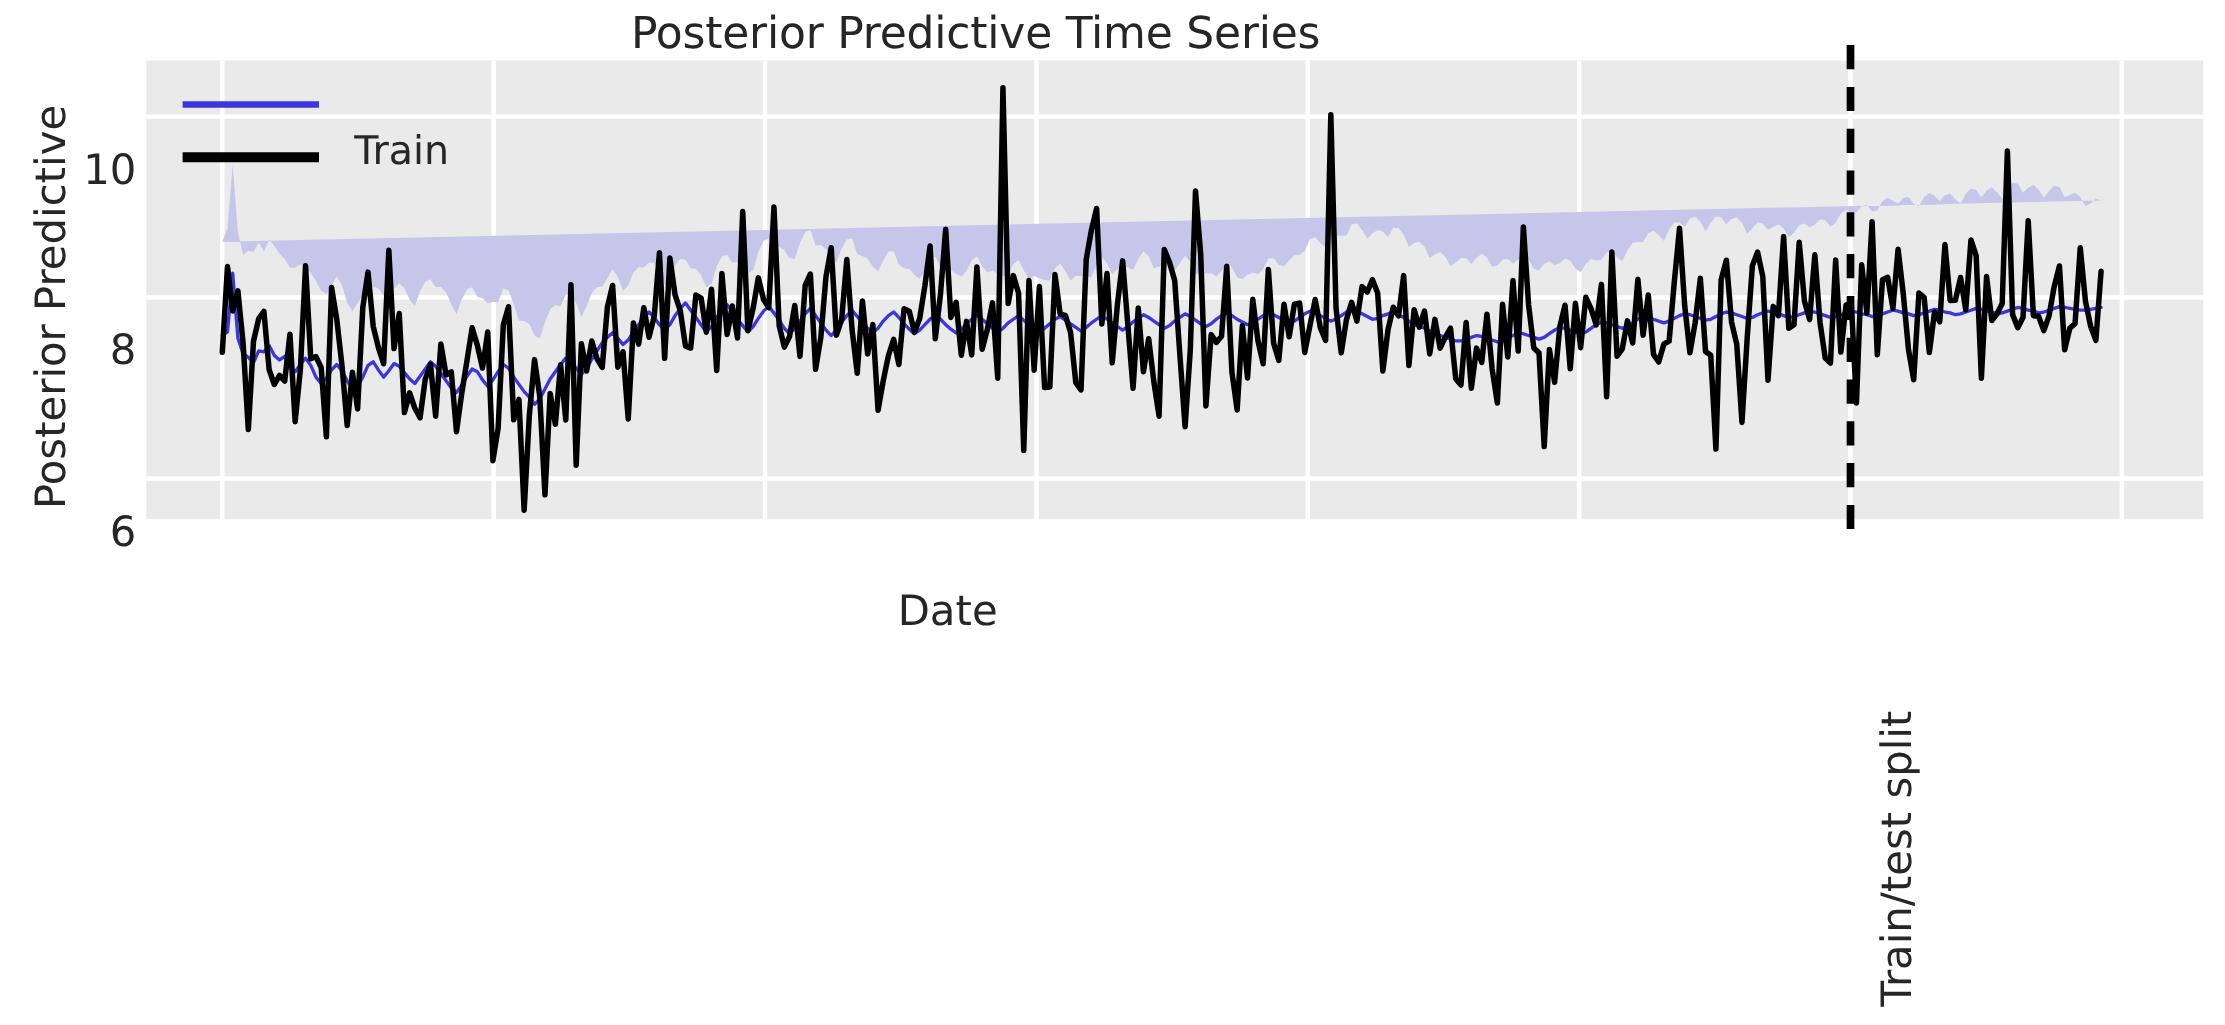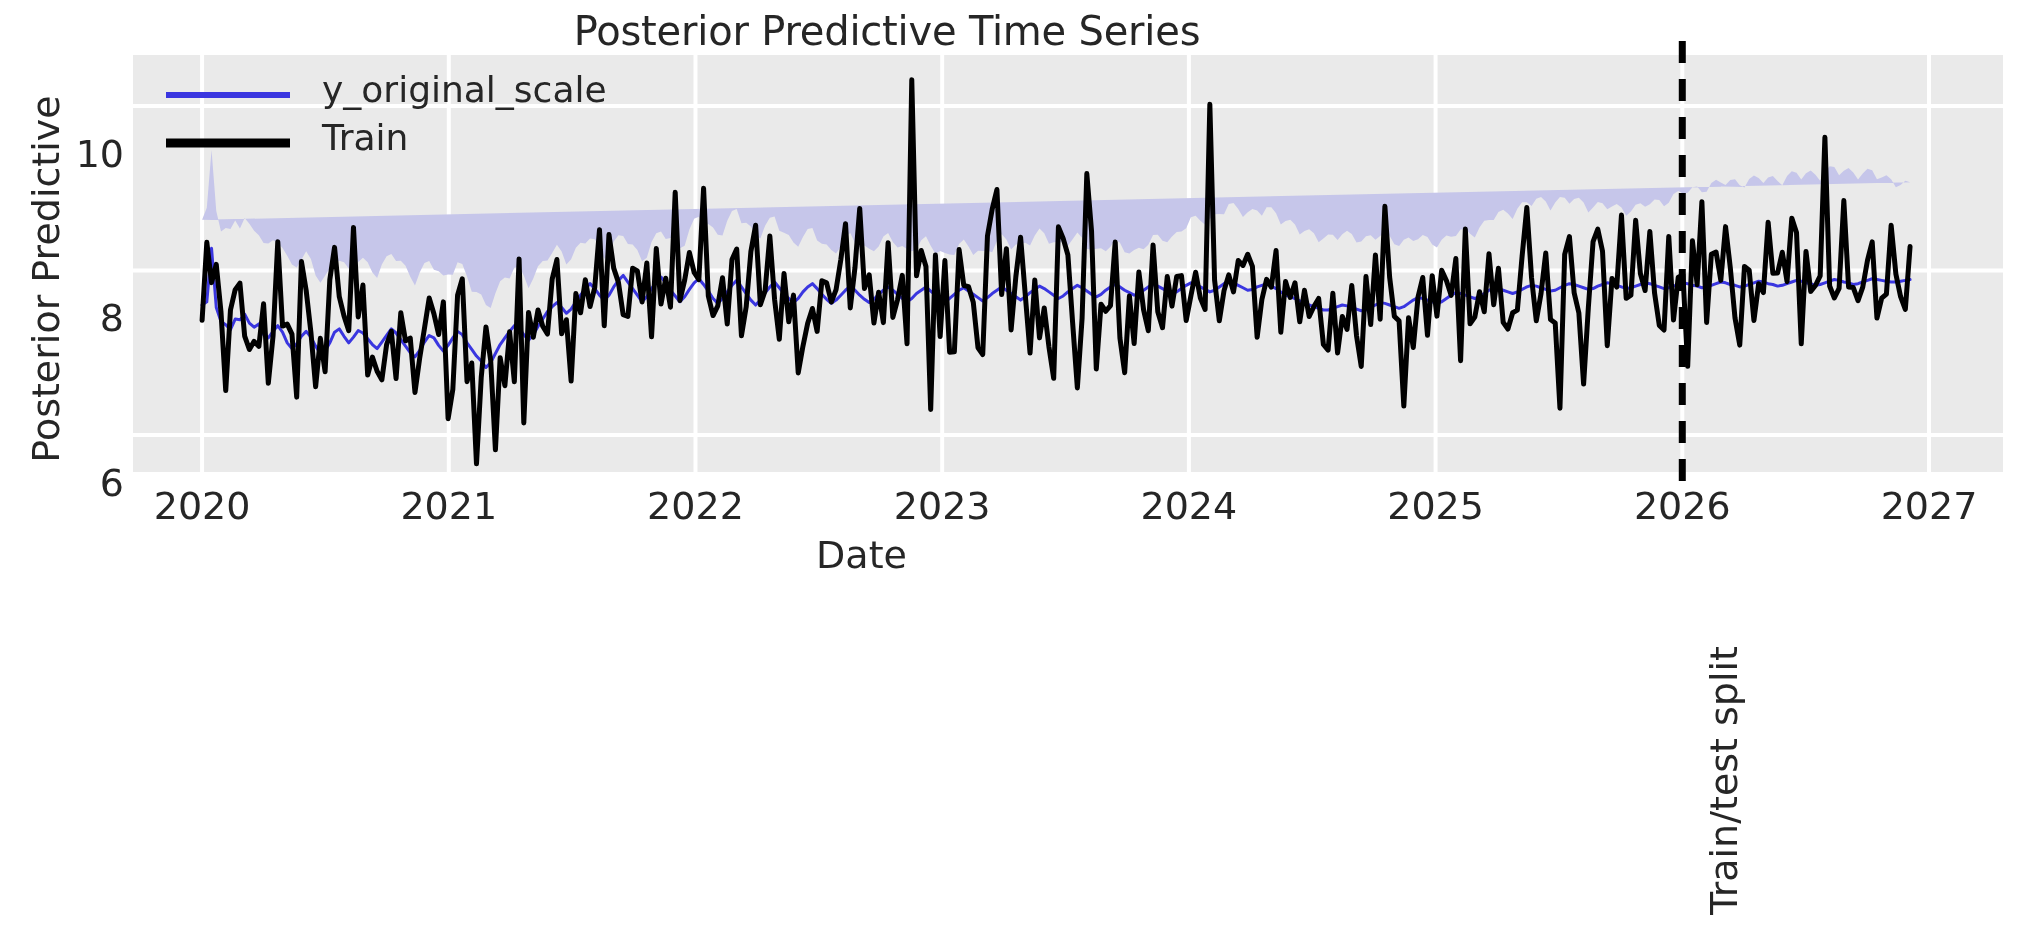--- a/index.html
+++ b/index.html
@@ -112,30 +112,20 @@
   <div id="chart-title">Posterior Predictive Time Series</div>
 
   <div id="ylabel">Posterior Predictive</div>
   <div id="xlabel">Date</div>
 
   <div id="ytick-wrap">
       <div class="ytick" style="top: 105.994px;">10</div>
       <div class="ytick" style="top: 270.491px;">8</div>
       <div class="ytick" style="top: 434.988px;">6</div>
     </div>
-  <div id="xtick-wrap">
-      <div class="xtick" style="left: 202.077px;">2020</div>
-      <div class="xtick" style="left: 448.778px;">2021</div>
-      <div class="xtick" style="left: 695.48px;">2022</div>
-      <div class="xtick" style="left: 942.182px;">2023</div>
-      <div class="xtick" style="left: 1188.88px;">2024</div>
-      <div class="xtick" style="left: 1435.59px;">2025</div>
-      <div class="xtick" style="left: 1682.29px;">2026</div>
-      <div class="xtick" style="left: 1928.99px;">2027</div>
-    </div>
 
   <svg id="plotsvg" width="2023" height="932">
     <g id="plot-bg-group">
         <rect x="133" y="55" width="1870" height="417" fill="#EAEAEA"></rect>
       </g>
     <g id="grid-group">
         <line x1="133" x2="2003" y1="105.99408284023662" y2="105.99408284023662" stroke="#FFFFFF" stroke-width="4"></line>
         <line x1="133" x2="2003" y1="270.49112426035504" y2="270.49112426035504" stroke="#FFFFFF" stroke-width="4"></line>
         <line x1="133" x2="2003" y1="434.98816568047334" y2="434.98816568047334" stroke="#FFFFFF" stroke-width="4"></line>
         <line y1="55" y2="472" x1="202.0765171503897" x2="202.0765171503897" stroke="#FFFFFF" stroke-width="4"></line>
@@ -158,18 +148,17 @@
       </g>
     <g id="split-group">
         <line x1="1682.2875989445993" x2="1682.2875989445993" y1="41" y2="482" stroke="#000000" stroke-width="7" stroke-dasharray="22 16"></line>
       </g>
     <g id="legend-group">
         <line x1="166" x2="290" y1="95" y2="95" stroke="#3a36e0" stroke-width="6" stroke-linecap="butt"></line>
         <line x1="166" x2="290" y1="143" y2="143" stroke="#000000" stroke-width="9" stroke-linecap="butt"></line>
       </g>
   </svg>
 
-  <div class="legend-label" id="legend-label-0" style="left: 322px; top: 69px;">y_original_scale</div>
   <div class="legend-label" id="legend-label-1" style="left: 322px; top: 117px;">Train</div>
 
   <div id="split-label" style="left: 1702.29px; top: 915px;">Train/test split</div>
 
 </div>
 
 </body></html>

